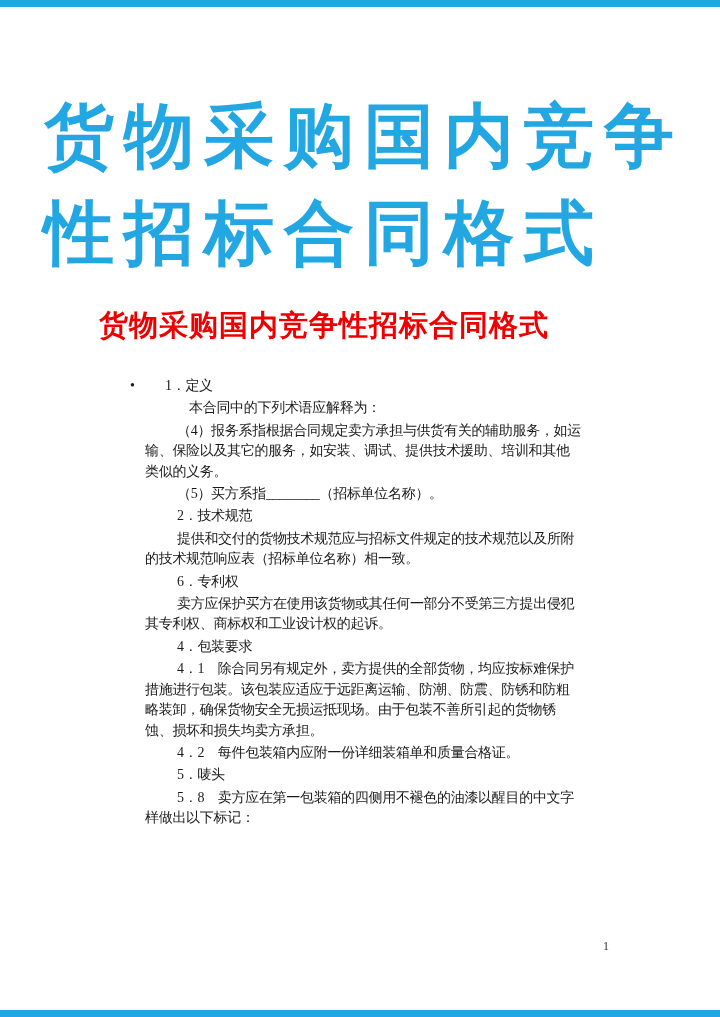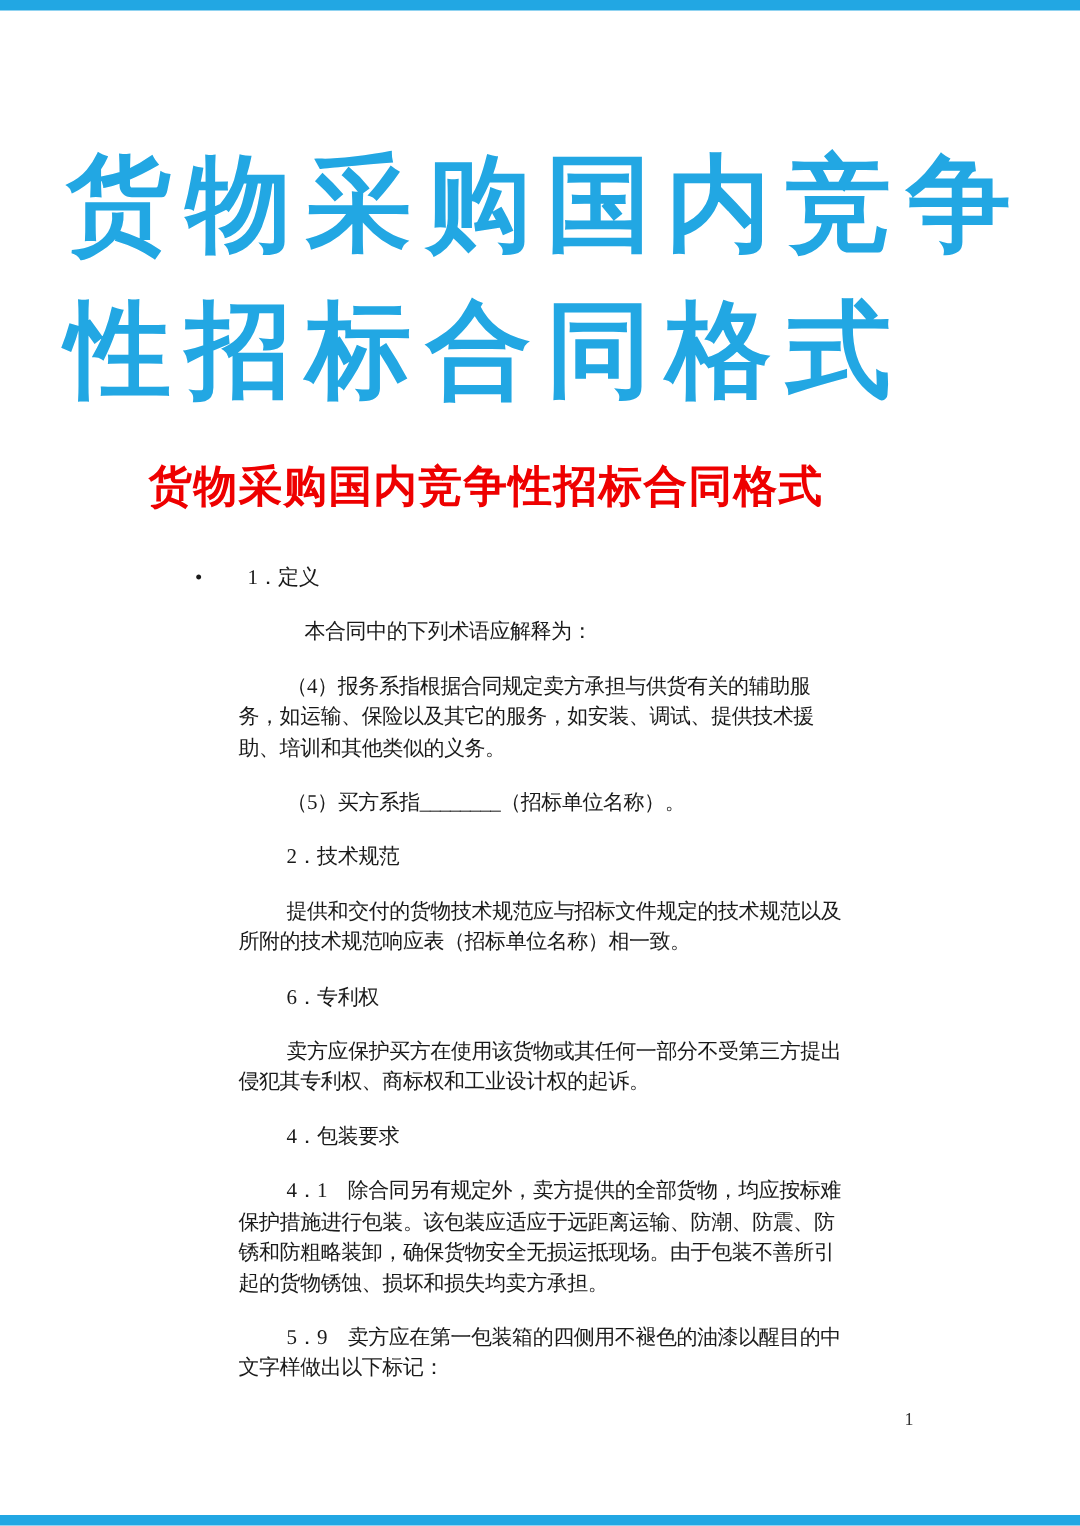--- a/index.html
+++ b/index.html
@@ -40,21 +40,21 @@
     color:var(--subtitle-red);
   }
   .body-text{
     position:absolute;left:130px;top:376px;width:456px;
     font-size:14px;line-height:20.4px;letter-spacing:-0.3px;
     color:var(--body-text);
   }
   .list-line{white-space:nowrap;}
   .bullet{display:inline-block;width:35px;}
   .paragraphs{margin-left:13px;width:440px;}
-  .paragraphs p{margin:16px;padding:0;text-indent:32px;word-break:break-all;}
+  .paragraphs p{margin:2px;padding:0;text-indent:32px;word-break:break-all;}
   .paragraphs p:first-child{text-indent:44px;}
   .page-number{
     position:absolute;left:603px;top:939px;
     font-size:12px;line-height:14px;color:#333333;
   }
 </style>
 </head>
 <body>
 
 <div class="edge-bar top"></div>
@@ -70,19 +70,21 @@
   <div class="paragraphs" id="paragraphs">
       <p>本合同中的下列术语应解释为：</p>
       <p>（4）报务系指根据合同规定卖方承担与供货有关的辅助服务，如运输、保险以及其它的服务，如安装、调试、提供技术援助、培训和其他类似的义务。</p>
       <p>（5）买方系指________（招标单位名称）。</p>
       <p>2．技术规范</p>
       <p>提供和交付的货物技术规范应与招标文件规定的技术规范以及所附的技术规范响应表（招标单位名称）相一致。</p>
       <p>6．专利权</p>
       <p>卖方应保护买方在使用该货物或其任何一部分不受第三方提出侵犯其专利权、商标权和工业设计权的起诉。</p>
       <p>4．包装要求</p>
       <p>4．1　除合同另有规定外，卖方提供的全部货物，均应按标难保护措施进行包装。该包装应适应于远距离运输、防潮、防震、防锈和防粗略装卸，确保货物安全无损运抵现场。由于包装不善所引起的货物锈蚀、损坏和损失均卖方承担。</p>
-      <p>5．9　卖方应在第一包装箱的四侧用不褪色的油漆以醒目的中文字样做出以下标记：</p>
+      <p>4．2　每件包装箱内应附一份详细装箱单和质量合格证。</p>
+      <p>5．唛头</p>
+      <p>5．8　卖方应在第一包装箱的四侧用不褪色的油漆以醒目的中文字样做出以下标记：</p>
     </div>
 </div>
 
 <div class="page-number">1</div>
 
 <div class="edge-bar bottom"></div>
 
 </body></html>

